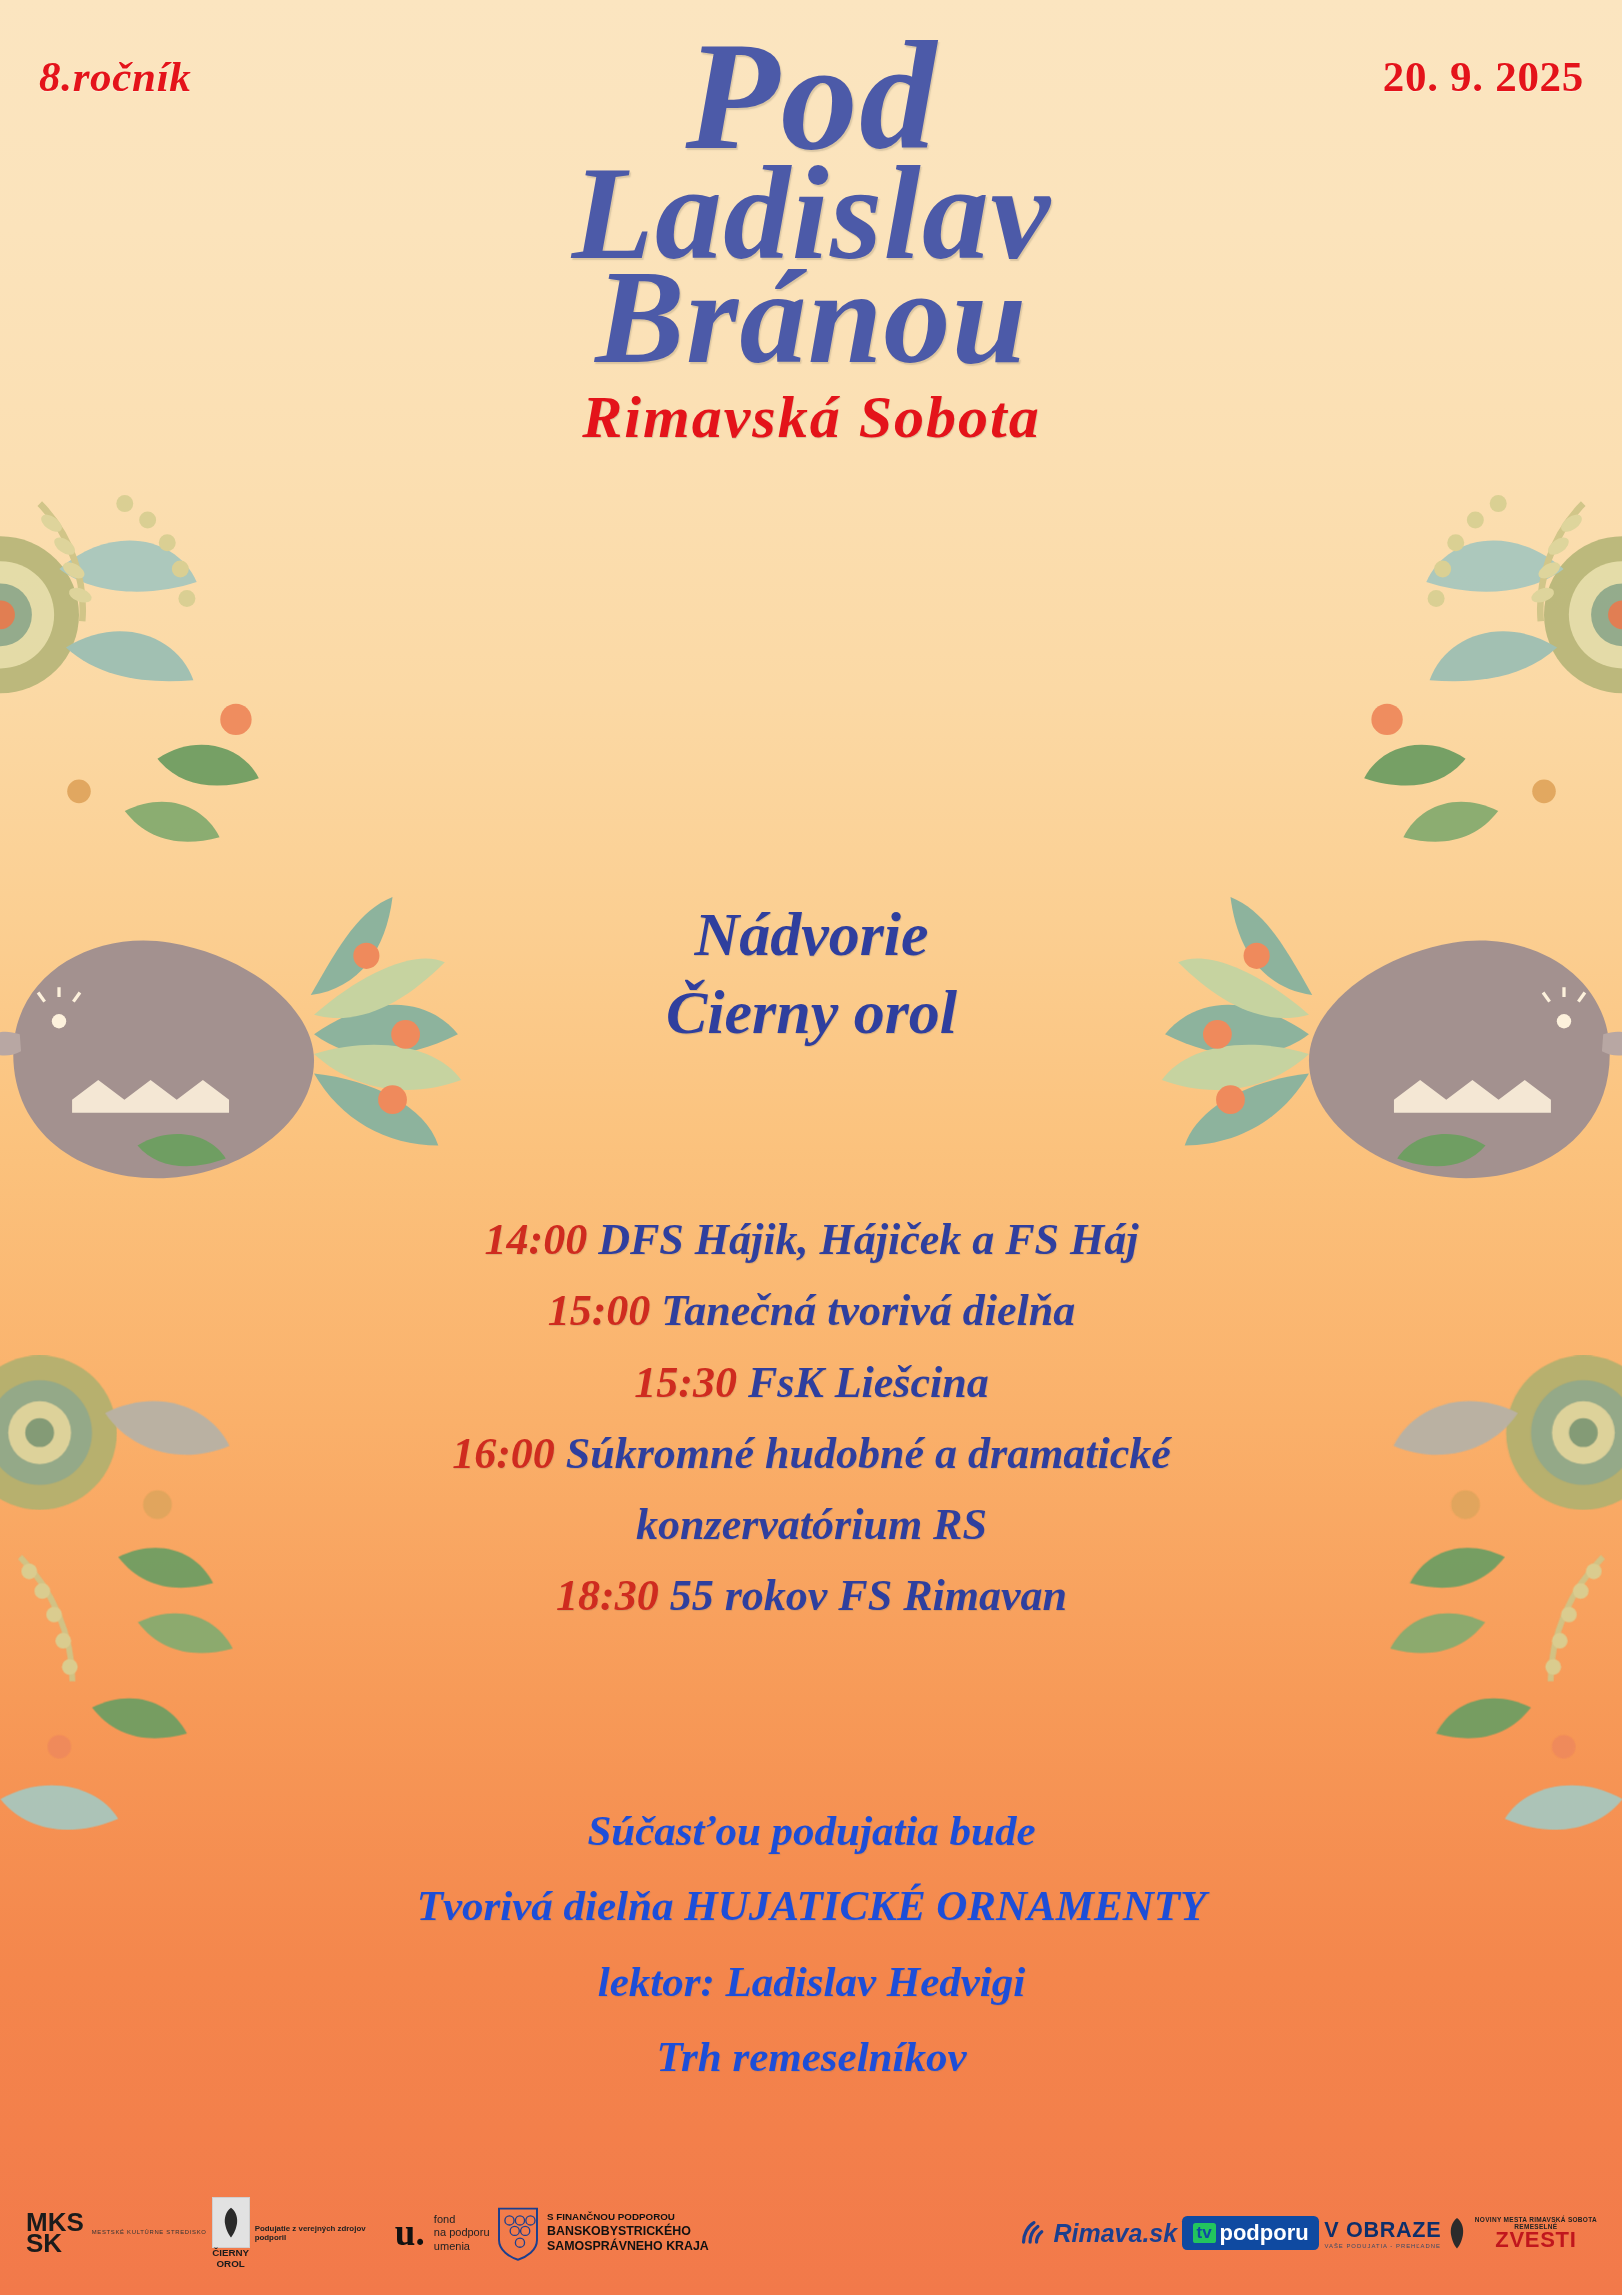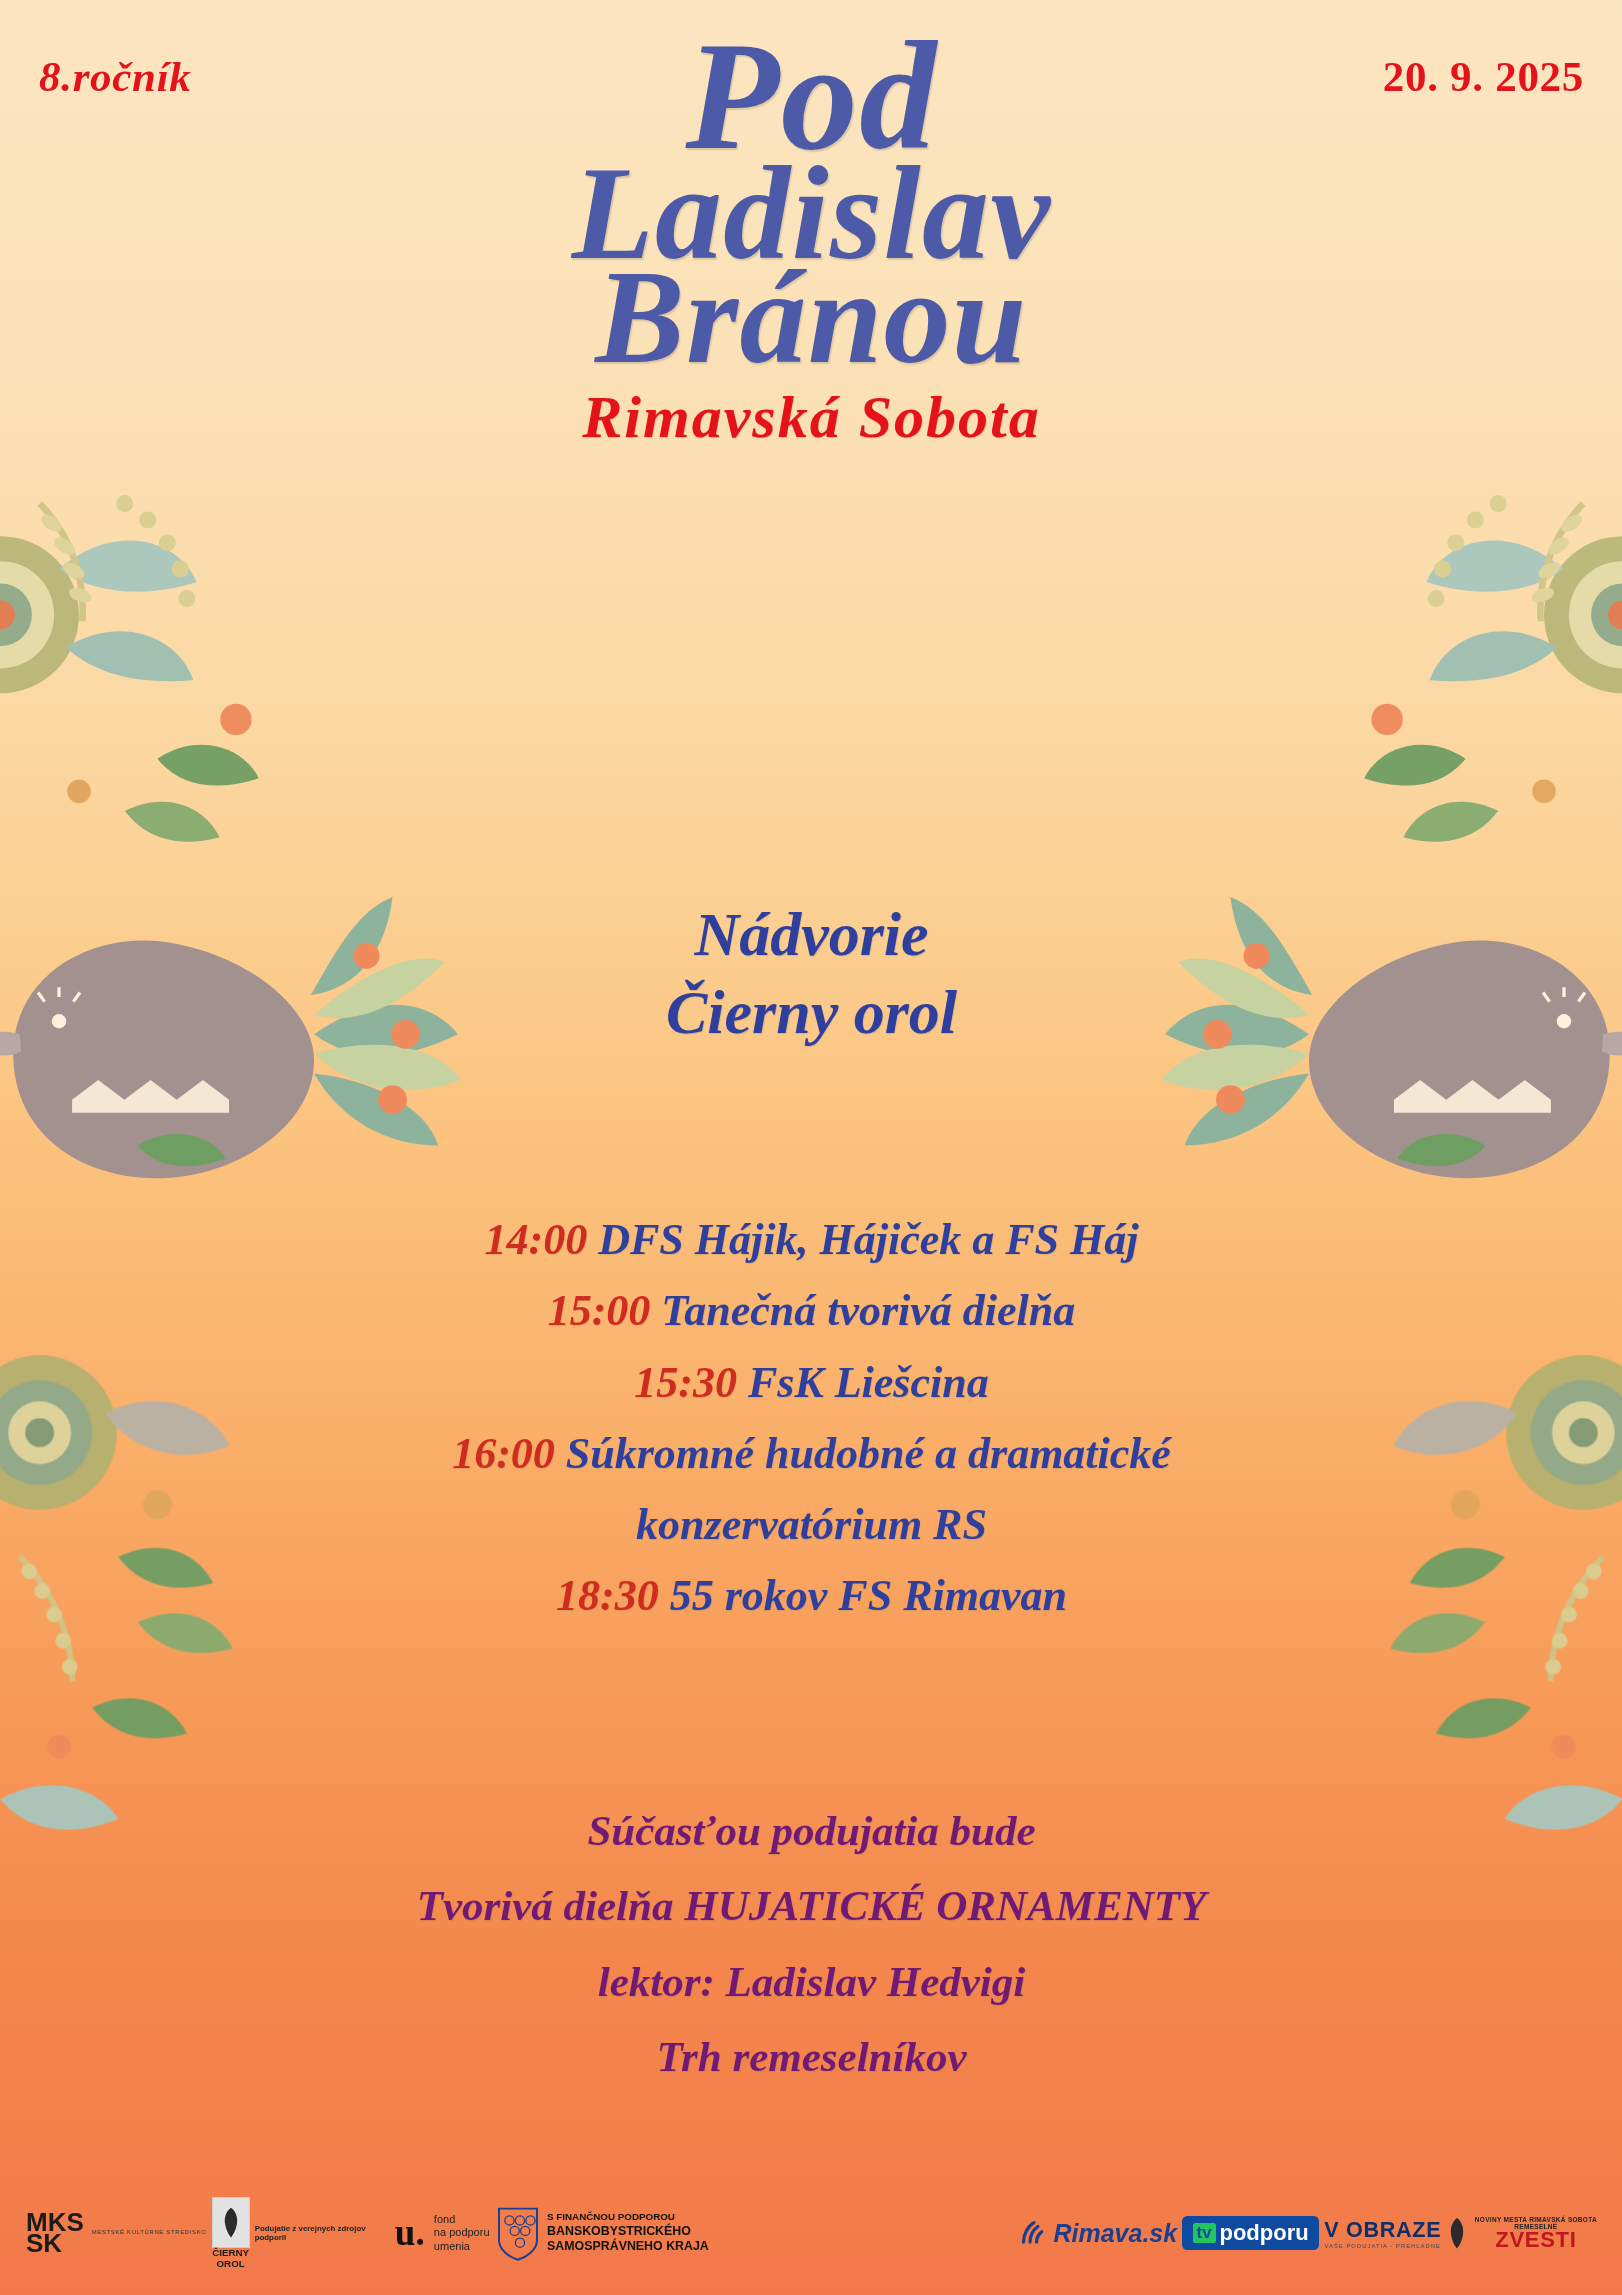--- a/index.html
+++ b/index.html
@@ -94,21 +94,21 @@
     font-weight:bold; font-style:italic;
     font-size: 44px;
     line-height: 1.62;
     text-shadow: 0.7px 0.7px 0.7px rgba(120,110,90,.22);
   }
   .program .time { color:#cf2b1f;text-align:center; }
 
   .extras {
     position:absolute; top:1793px; left:0; right:0;
     text-align:center;
-    color:#701a75;
+    color:#1d4ed8;
     font-family:"Liberation Serif", serif;
     font-weight:bold; font-style:italic;
     font-size: 43px;
     line-height: 1.75;
     text-shadow: 0.7px 0.7px 0.7px rgba(120,110,90,.22);
   }
 
   
   .sponsors {
     position:absolute; left:0; right:0; bottom:0;

